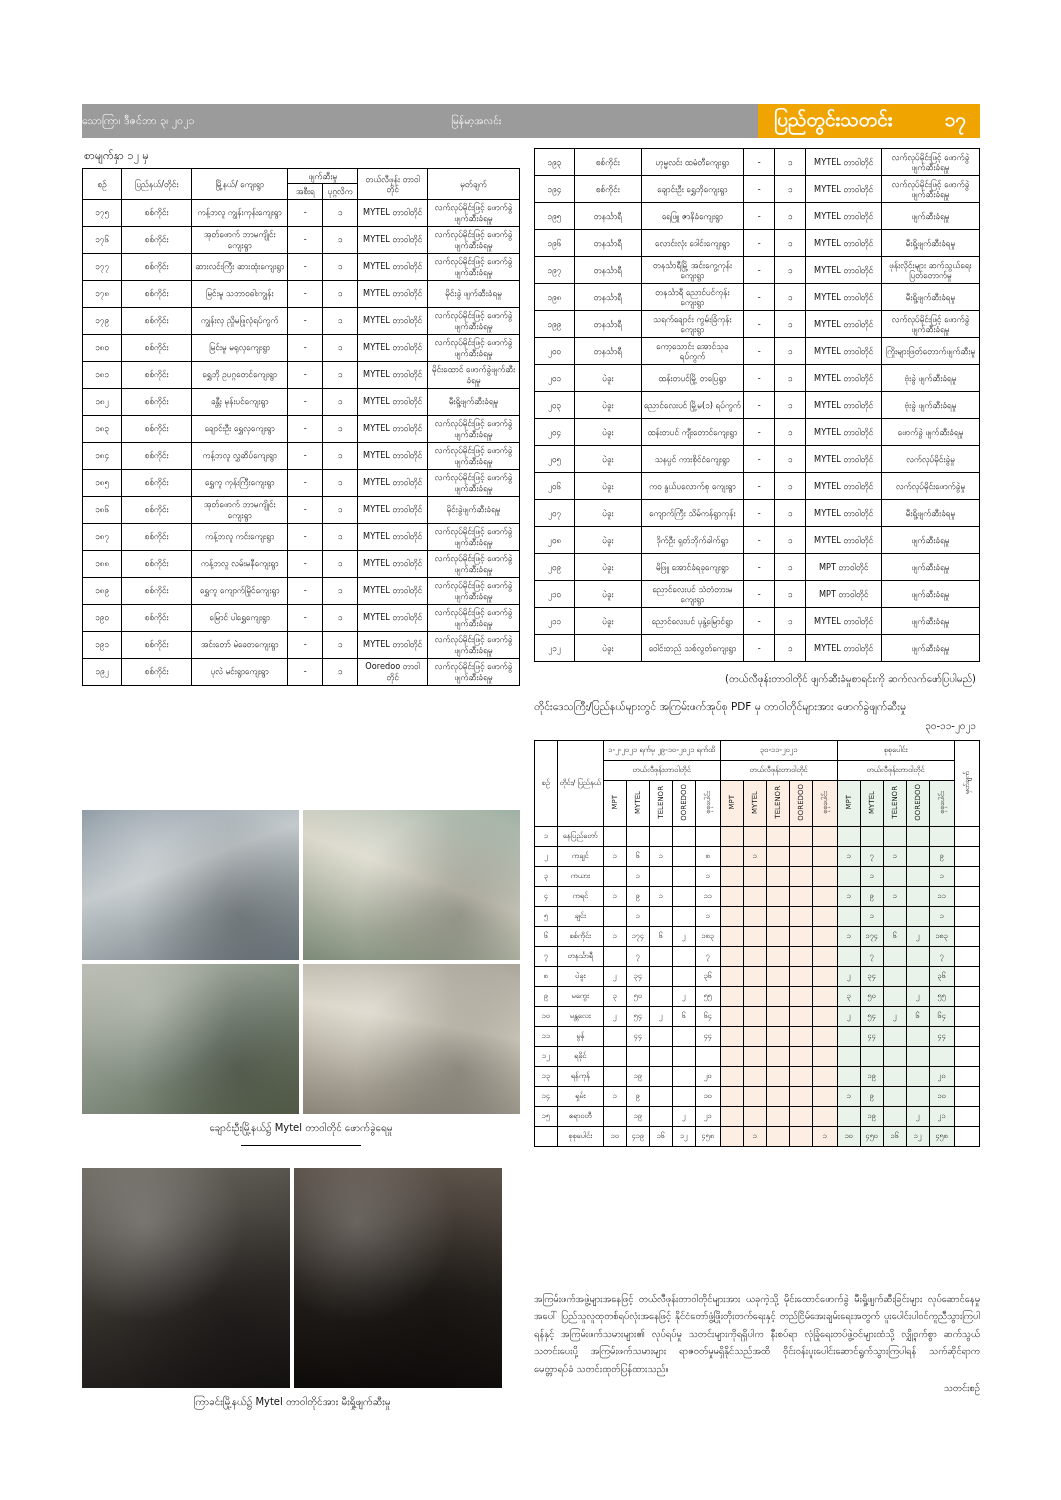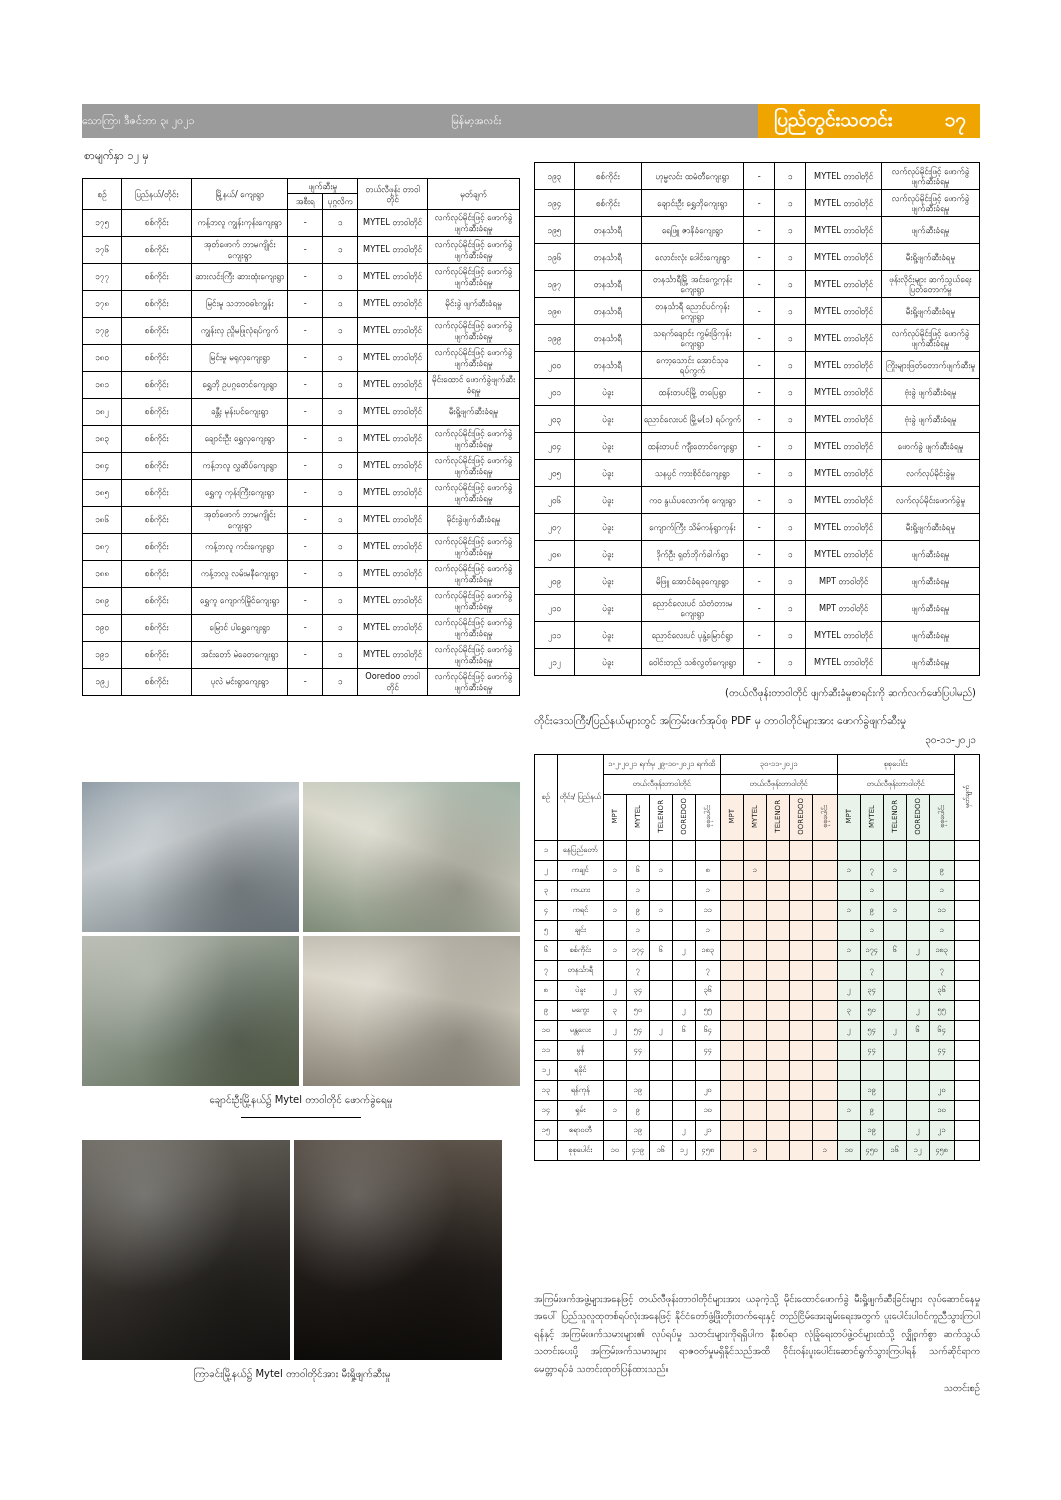--- a/index.html
+++ b/index.html
@@ -31,21 +31,21 @@
     font-size:19px; font-weight:bold;
   }
   .hdr-page-no { font-size:19px; font-weight:bold; }
 
   
   .col-left  { position:absolute; left:82px; top:148px; width:438px; }
   .col-right { position:absolute; left:534px; top:148px; width:446px; }
 
   .sec-title { font-size:11px; margin:0 0 4px 2px; }
 
-  table.grid { border-collapse:collapse; width:100%; table-layout:fixed;margin-top:14px; }
+  table.grid { border-collapse:collapse; width:100%; table-layout:fixed; }
   table.grid th, table.grid td {
     border:1px solid #000; padding:2px 2px; font-size:8.2px;
     text-align:center; vertical-align:middle; line-height:1.25;
     word-break:break-word;
   }
   table.grid th { font-weight:normal; font-size:8.2px; }
   .tall td { height:27px; }
 
   
   .t1 col.c0{width:9%} .t1 col.c1{width:16%} .t1 col.c2{width:22%}
@@ -70,21 +70,21 @@
   table.summary th { font-weight:normal; }
   .vert {
     writing-mode:vertical-rl; transform:rotate(180deg);
     white-space:nowrap; font-size:7px; padding:2px 0;
   }
   .tint { background:#fdeee4; }
   .tint2 { background:#e9f3ea; }
   .rowlabel { text-align:left; padding-left:3px; font-size:7.4px; }
 
   
-  .photo-block { position:absolute; }
+  .photo-block { position:absolute;margin-top:28px; }
   .photo-grid { display:grid; gap:4px; }
   .ph { background:#cfcfcf; position:relative; overflow:hidden; }
   .cap { text-align:center; font-size:10px; margin-top:7px; }
   .divider { width:120px; height:1px; background:#000; margin:9px auto 8px auto; }
 
   .body-text {
     position:absolute; left:534px; top:1290px; width:446px;
     font-size:9.4px; line-height:1.85; text-align:justify;
   }
   .sign { text-align:right; font-size:9.4px; margin-top:2px; }

